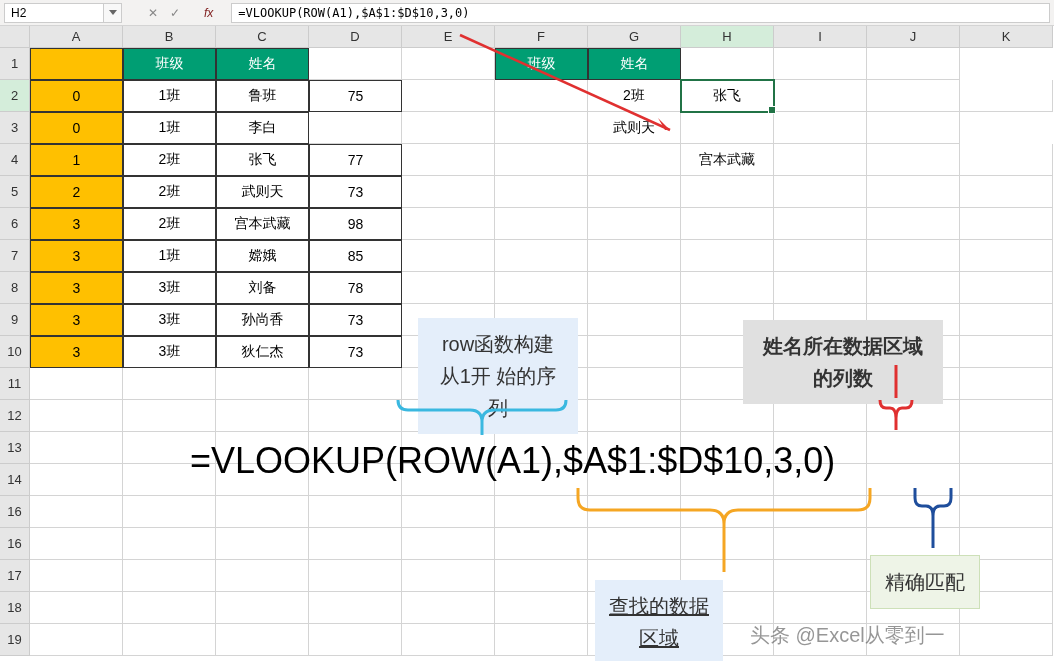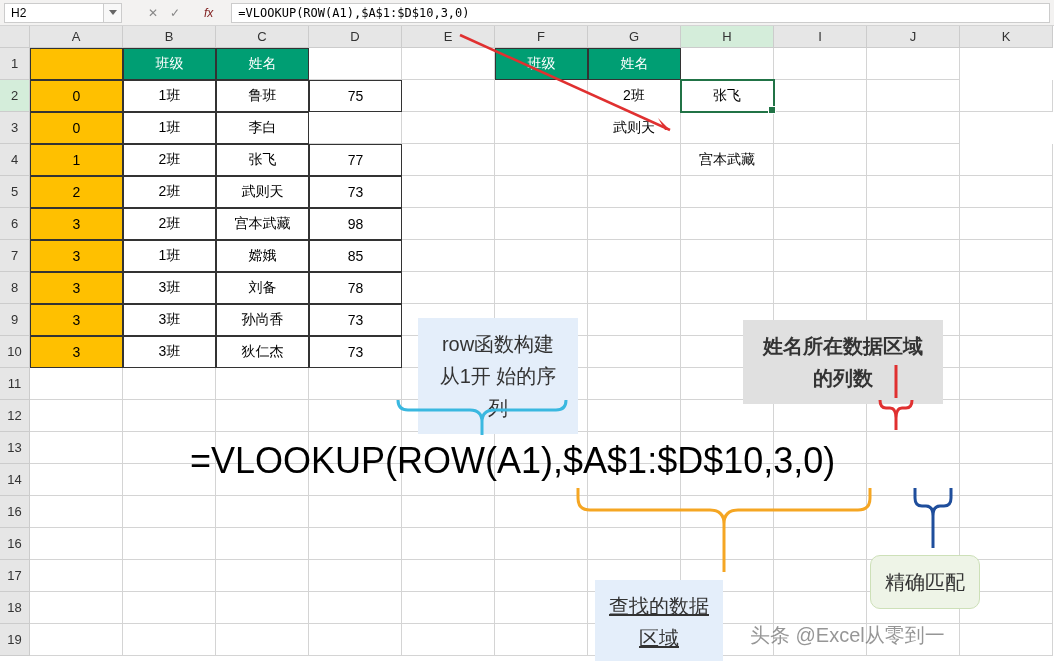--- a/index.html
+++ b/index.html
@@ -348,21 +348,21 @@
         <div class="cell"></div>
         <div class="cell"></div>
       </div>
     </div>
 </div>
 
 <div class="annotation-box box-blue" style="left:418px; top:318px; width:160px;"><span>row函数构建从1开
 始的序列</span></div>
 <div class="annotation-box box-gray" style="left:743px; top:320px; width:200px;font-weight:bold;"><span>姓名所在数据区域的列数</span></div>
 <div class="annotation-box box-blue" style="left:595px; top:580px; width:128px;text-decoration:underline;"><span>查找的数据区域</span></div>
-<div class="annotation-box box-green" style="left:870px; top:555px; width:110px;border-radius:10px;"><span>精确匹配</span></div>
+<div class="annotation-box box-green" style="left:870px; top:555px; width:110px;"><span>精确匹配</span></div>
 
 <div class="big-formula" style="left:190px; top:440px;">=VLOOKUP(ROW(A1),$A$1:$D$10,3,0)</div>
 
 <div class="watermark" style="left:750px; top:622px;">头条 @Excel从零到一</div>
 
 <svg class="overlay" width="1054" height="661">
 
   <path d="M 460 35 L 670 130" stroke="#e03030" stroke-width="2.5" fill="none"></path>
   <path d="M 670 130 L 658 118 L 665 130 L 654 130 Z" fill="#e03030"></path>
 

